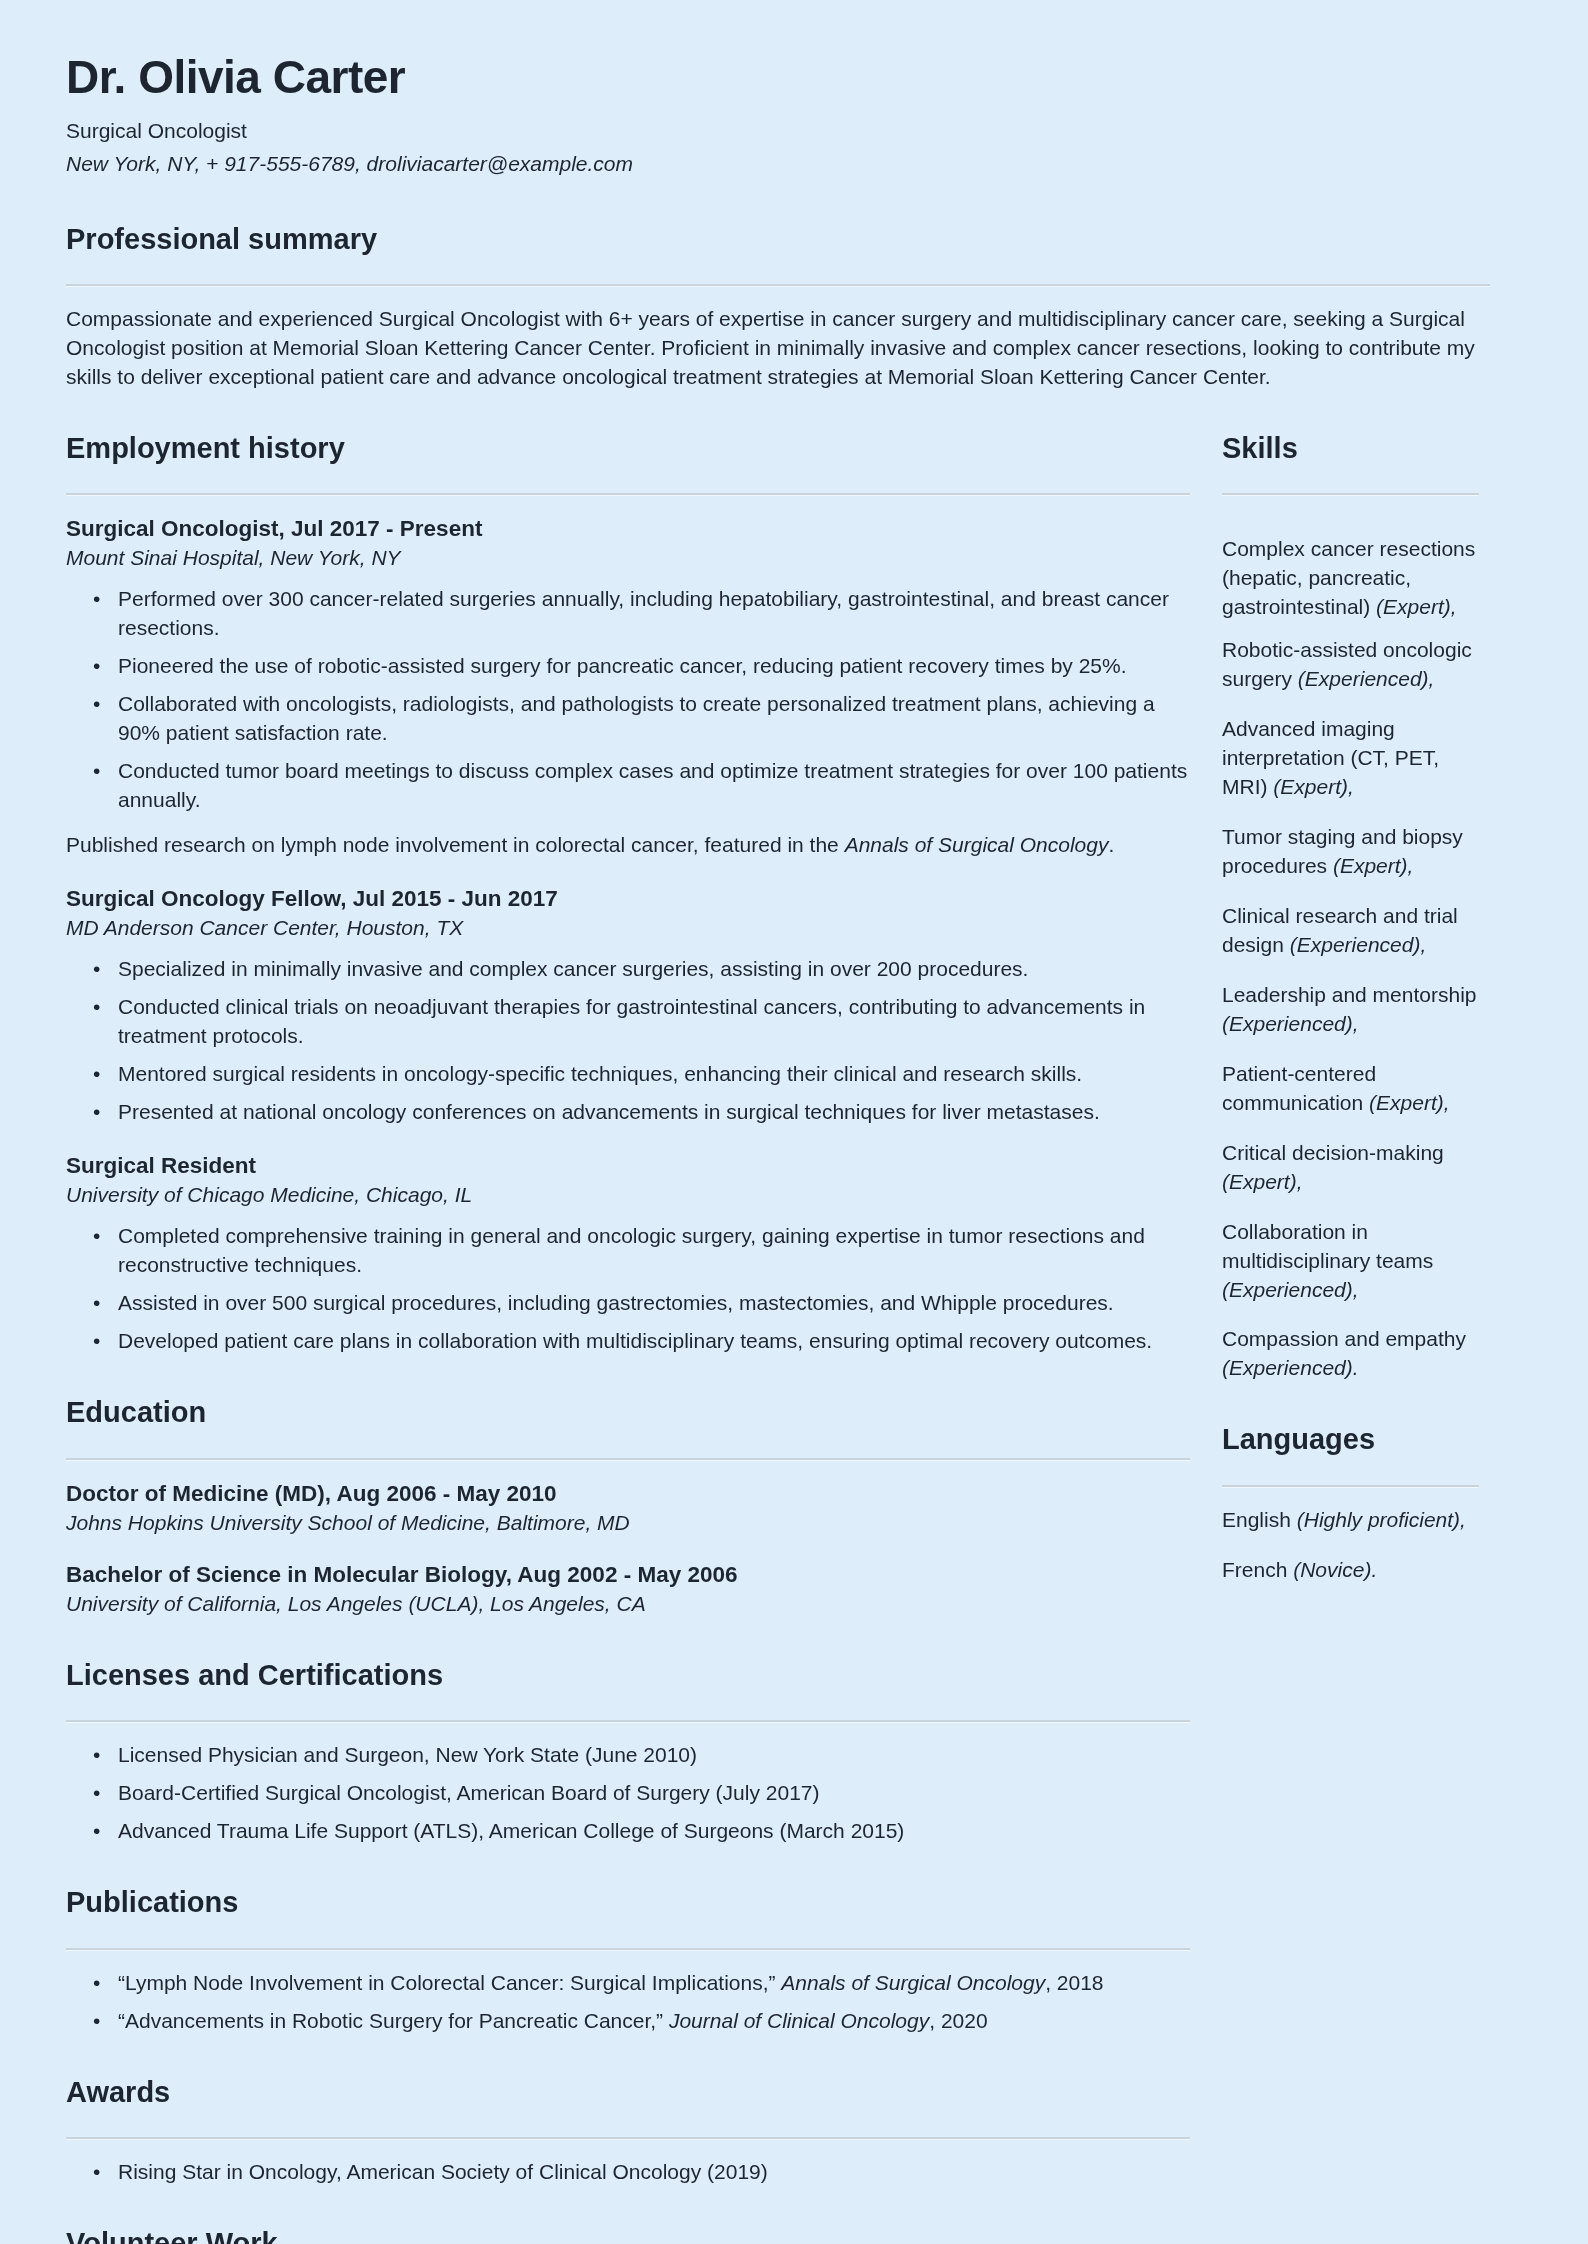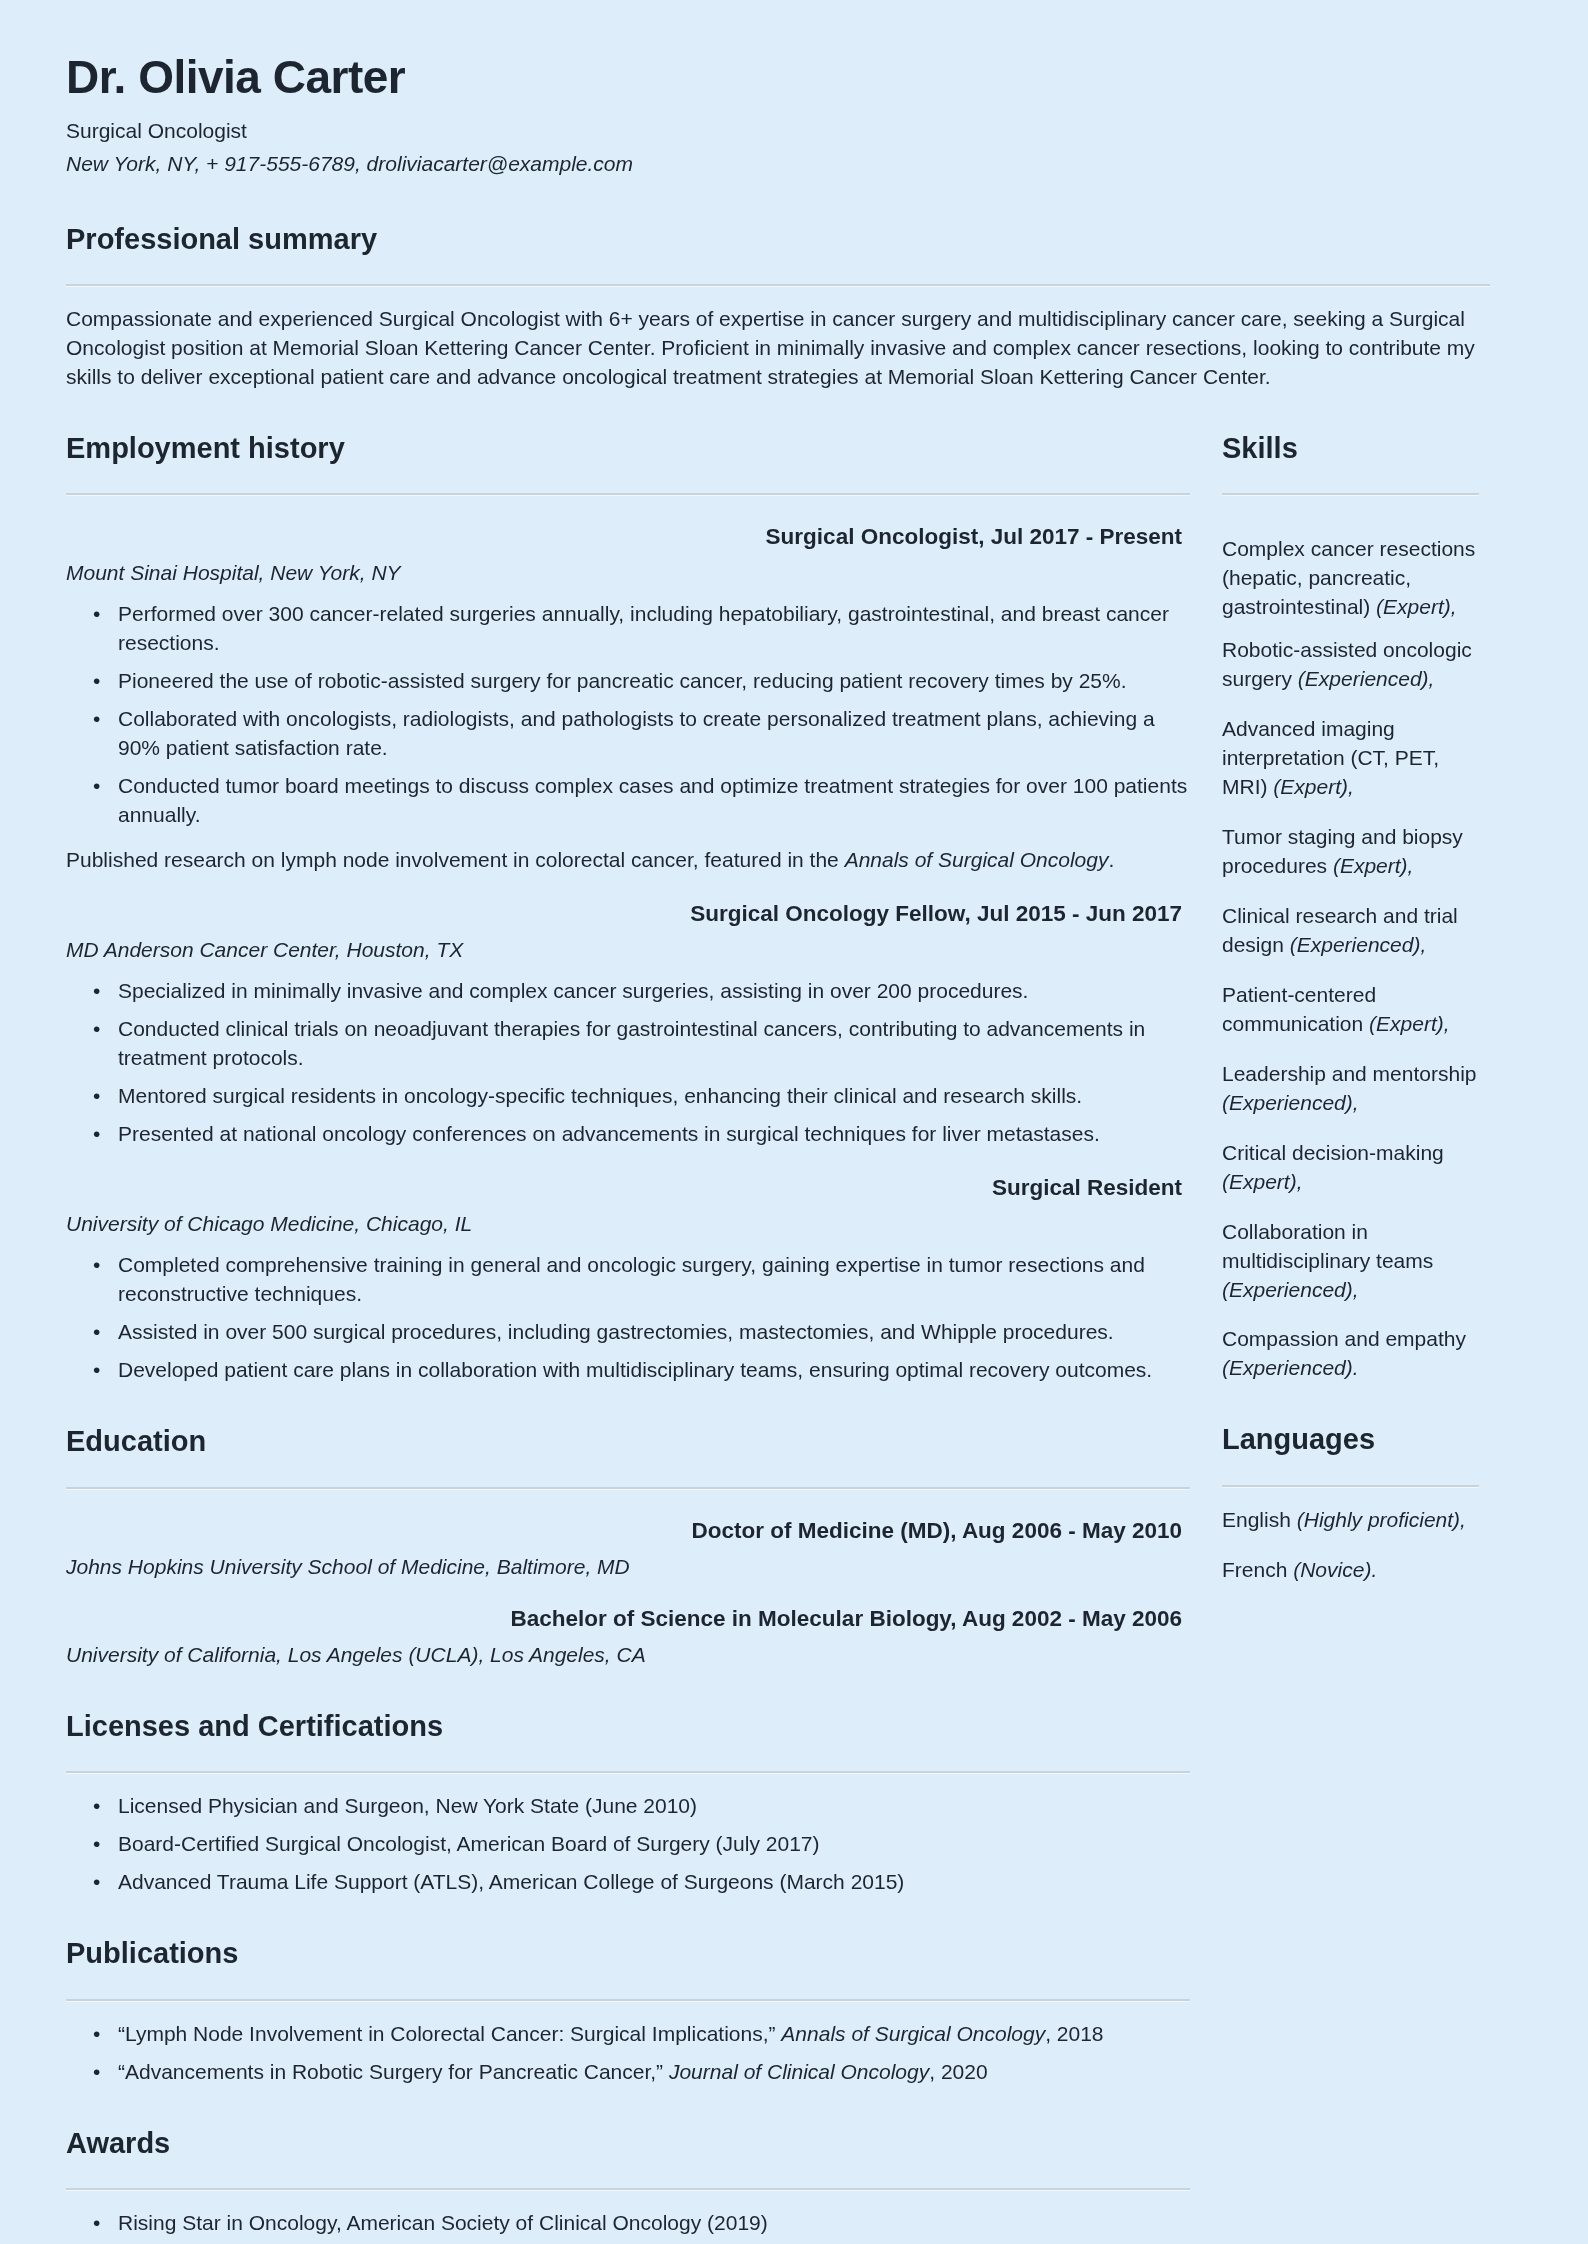--- a/index.html
+++ b/index.html
@@ -35,21 +35,21 @@
   .section.first{margin-top:44px;}
 
   
   .columns{display:flex;gap:32px;margin-top:40px;}
   .main-col{width:1124px;flex:0 0 auto;}
   .side-col{width:257px;flex:0 0 auto;}
 
   
   .job{margin-top:24px;}
   .job:first-child{margin-top:0;}
-  h3{font-size:22.5px;line-height:1.3;margin:8px;text-align:right;}
+  h3{font-size:22.5px;line-height:1.3;margin:0;}
   .org{margin:1px 0 0;font-style:italic;}
 
   ul.bullets{list-style:none;margin:12px 0 0;padding:0;}
   ul.bullets li{position:relative;padding-left:52px;margin-bottom:9px;}
   ul.bullets li::before{content:"\2022";position:absolute;left:27px;top:0;}
 
   .note{margin:16px 0 0;}
   .edu{margin-top:22px;}
   .edu:first-child{margin-top:0;}
 
@@ -178,22 +178,22 @@
     <div class="side-col">
 
       <div>
         <h2>Skills</h2>
         <div class="sec-body">
           <p class="skill"><span>Complex cancer resections (hepatic, pancreatic, gastrointestinal) </span><i>(Expert),</i></p>
           <p class="skill" style="margin-top:0"><span>Robotic-assisted oncologic surgery </span><i>(Experienced),</i></p>
           <p class="skill"><span>Advanced imaging interpretation (CT, PET, MRI) </span><i>(Expert),</i></p>
           <p class="skill"><span>Tumor staging and biopsy procedures </span><i>(Expert),</i></p>
           <p class="skill"><span>Clinical research and trial design </span><i>(Experienced),</i></p>
+          <p class="skill"><span>Leadership and mentorship </span><i>(Experienced),</i></p>
           <p class="skill"><span>Patient-centered communication </span><i>(Expert),</i></p>
-          <p class="skill"><span>Leadership and mentorship </span><i>(Experienced),</i></p>
           <p class="skill"><span>Critical decision-making </span><i>(Expert),</i></p>
           <p class="skill"><span>Collaboration in multidisciplinary teams </span><i>(Experienced),</i></p>
           <p class="skill"><span>Compassion and empathy </span><i>(Experienced).</i></p>
         </div>
       </div>
 
       <div class="section">
         <h2>Languages</h2>
         <div class="sec-body">
           <p class="lang" style="margin-top:0"><span>English </span><i>(Highly proficient),</i></p>

